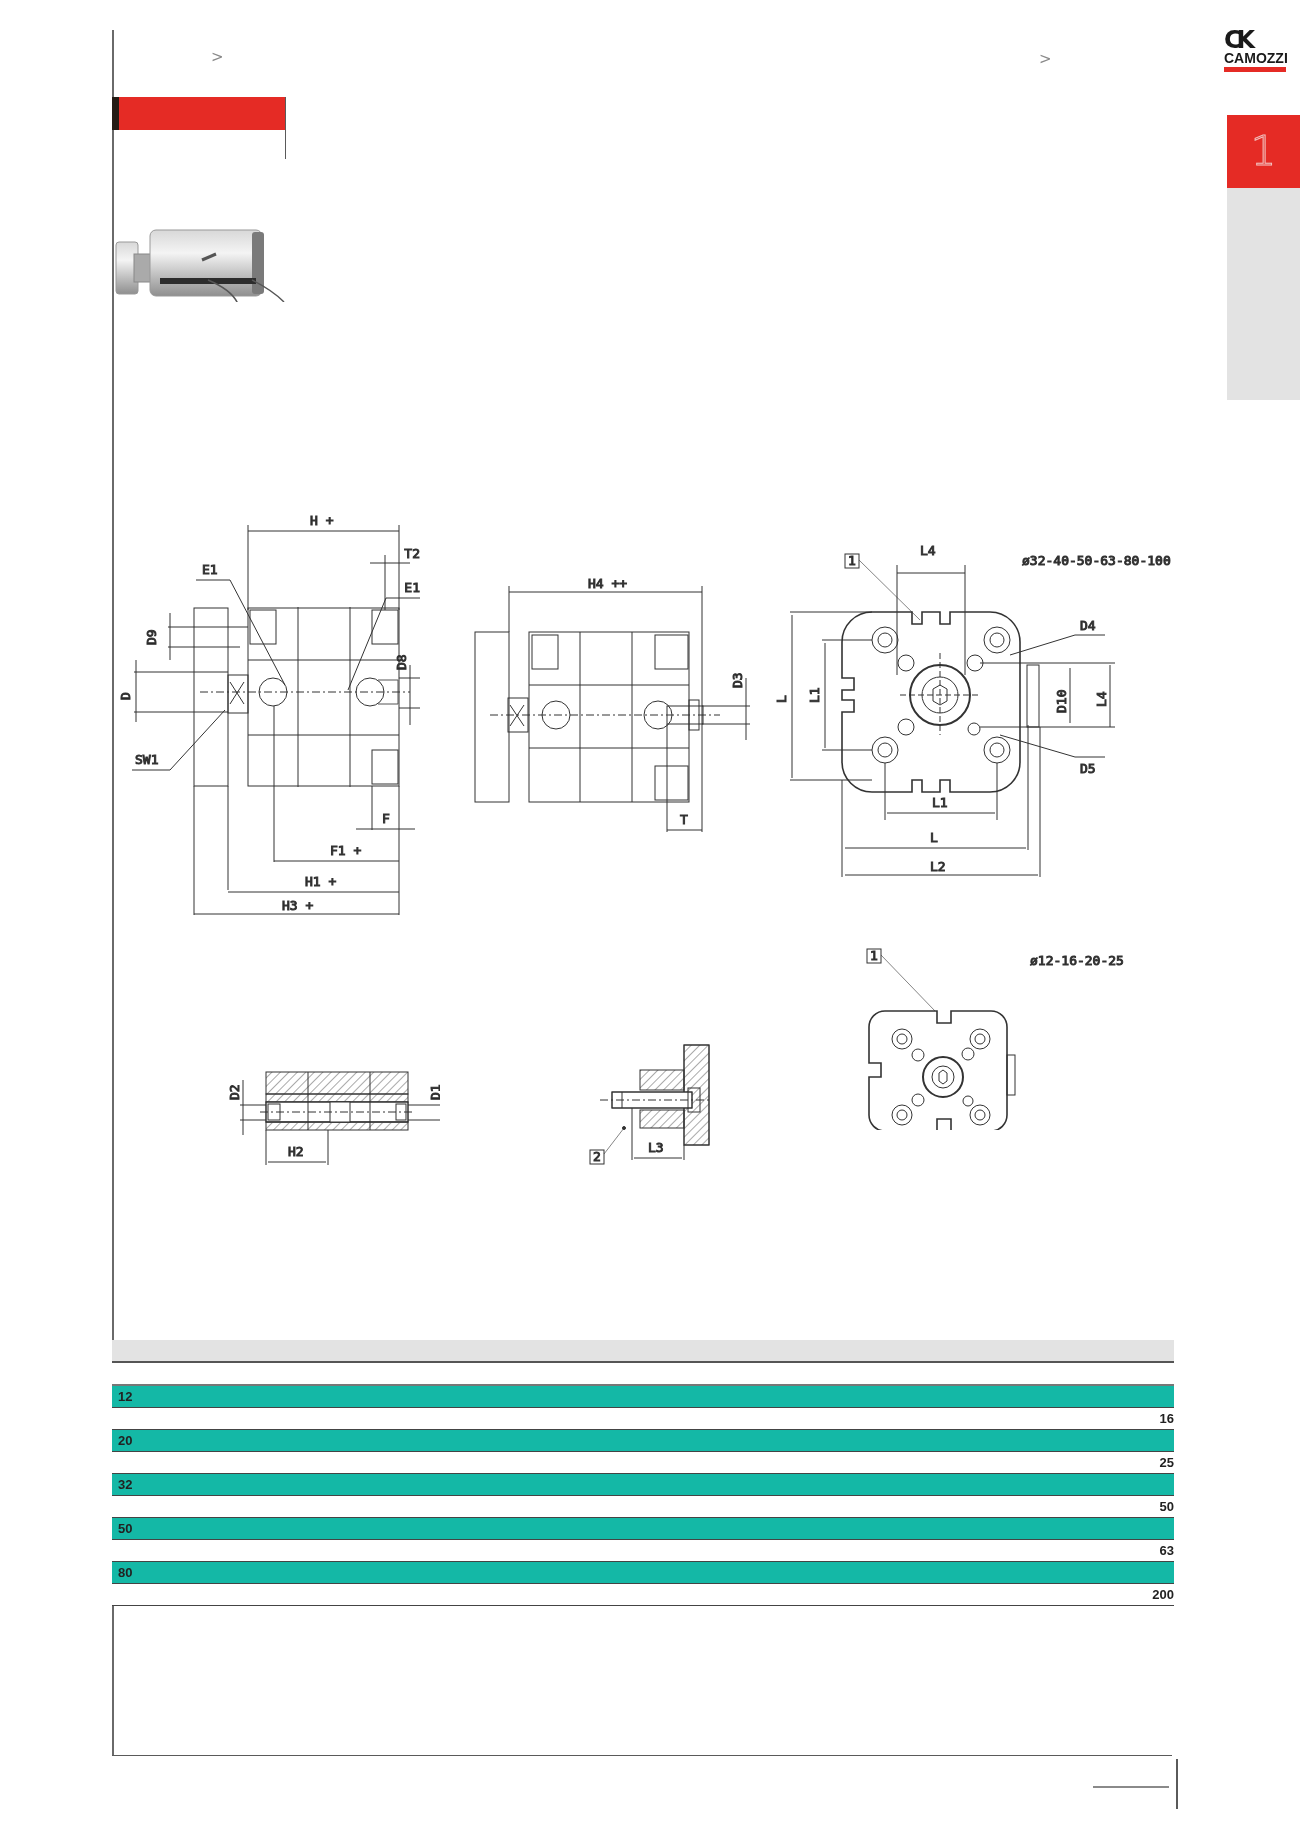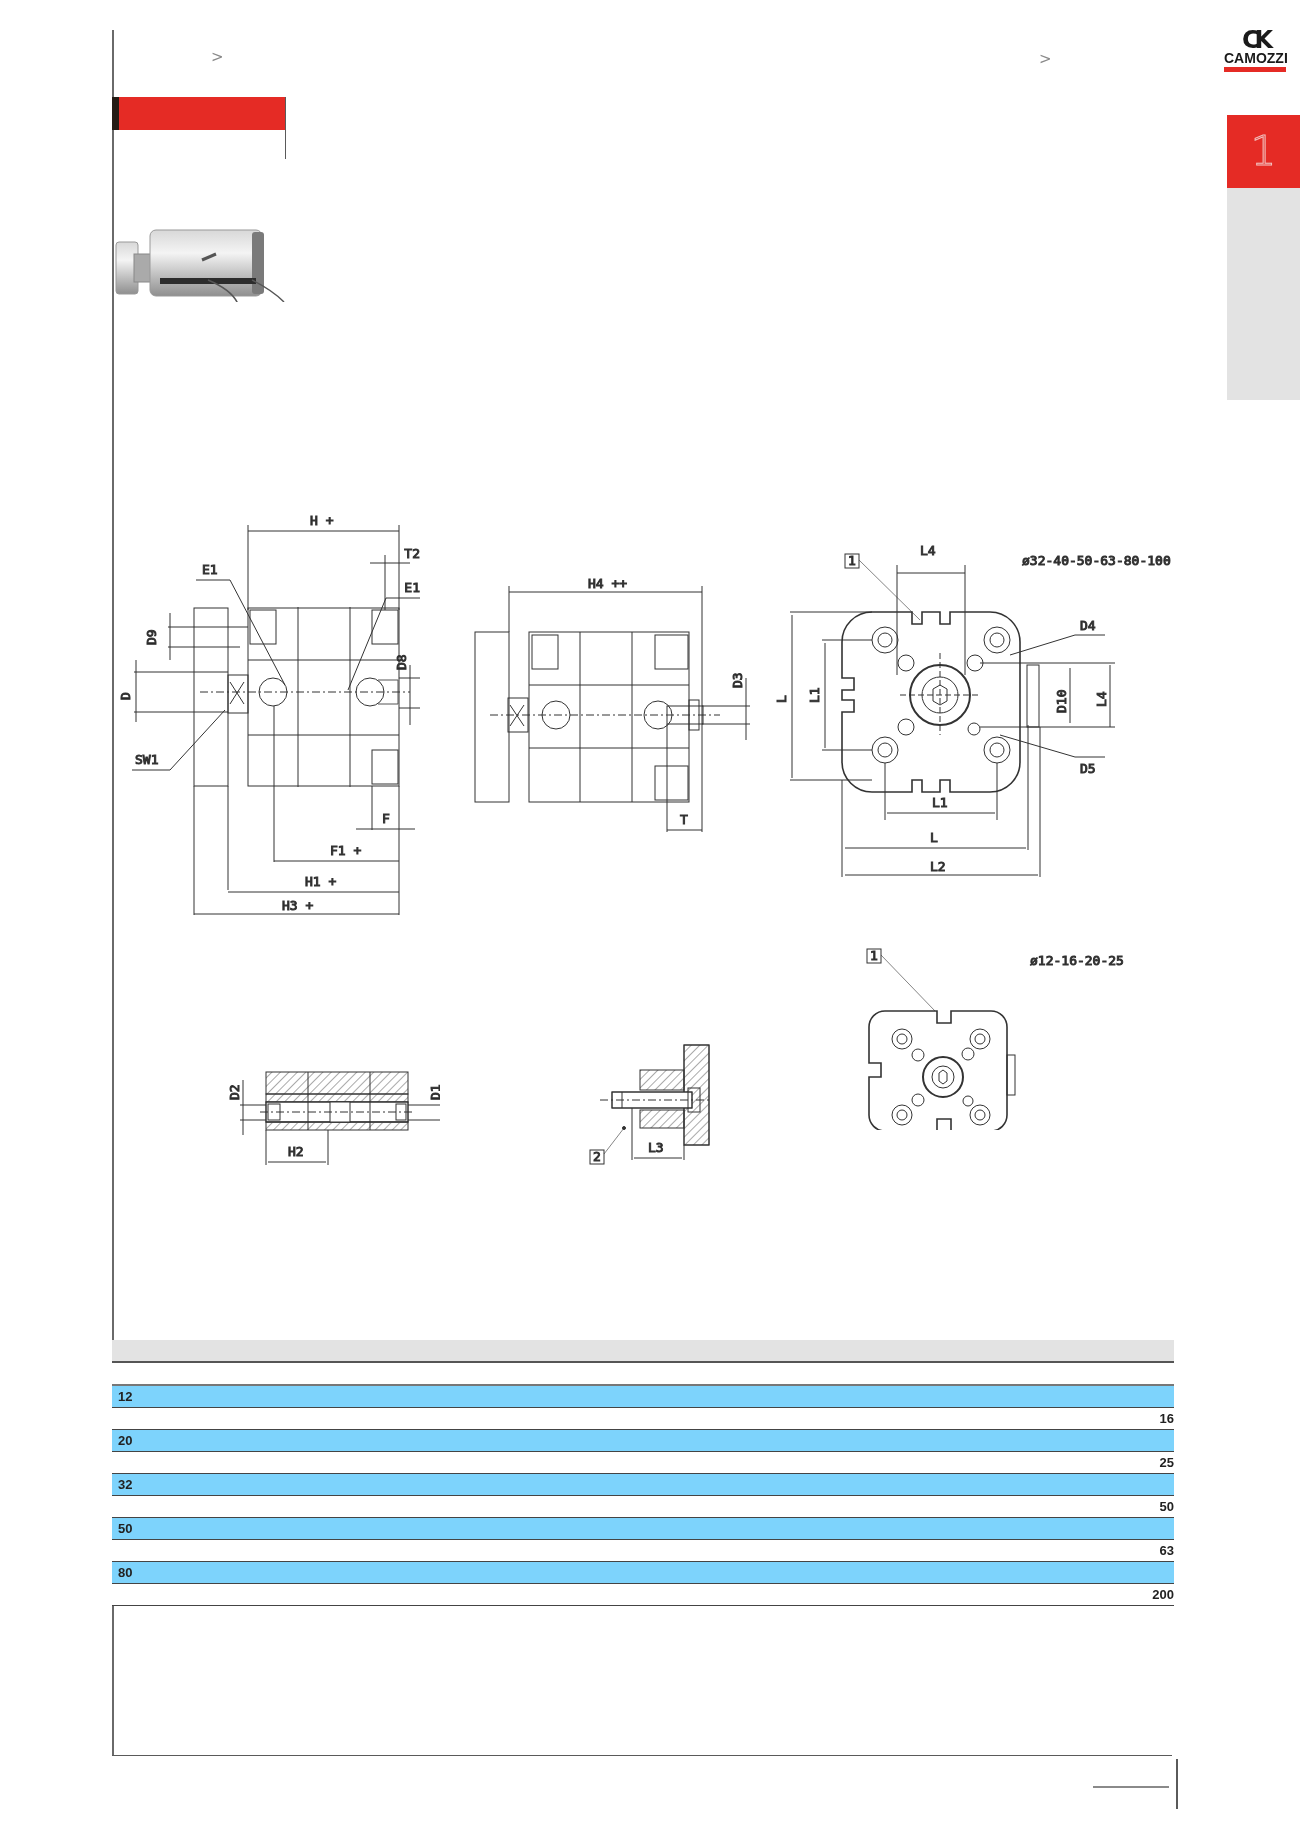--- a/index.html
+++ b/index.html
@@ -1,35 +1,35 @@
 <!DOCTYPE html>
 <html><head>
 <meta charset="utf-8">
 <style>
   html, body { margin:0; padding:0; background:#ffffff; }
   body { width:1300px; height:1839px; position:relative; overflow:hidden; font-family:"Liberation Sans", sans-serif; color:#222; }
   .vrule { position:absolute; background:#6a6a6a; }
   .crumb-sep { position:absolute; color:#8a8a8a; font-size:15px; font-family:"DejaVu Sans", sans-serif; }
-  .logo { position:absolute; left:1224px; top:28px; width:62px; height:46px; text-align:center; }
+  .logo { position:absolute; left:1224px; top:28px; width:62px; height:46px; text-align:left; }
   .logo .mark { font-family:"DejaVu Sans", sans-serif; font-weight:bold; font-size:24px; line-height:24px; color:#1a1a1a; letter-spacing:-5px; }
   .logo .name { font-size:14px; font-weight:bold; letter-spacing:0px; color:#1a1a1a; line-height:11px; margin-top:1px; }
   .logo .bar { height:5px; background:#e52b25; margin-top:3px; }
   .sidetab { position:absolute; left:1227px; top:115px; width:73px; height:285px; background:#e3e3e3; }
   .sidetab .num { position:absolute; left:0; top:0; width:73px; height:73px; background:#e52b25; color:transparent; -webkit-text-stroke:1px #f2c3c0; font-size:40px; line-height:73px; text-align:center; font-family:"DejaVu Sans", sans-serif; font-weight:300; }
   .section-bar { position:absolute; left:112px; top:97px; width:174px; height:33px; background:#e52b25; }
   .section-bar .dark { position:absolute; left:0; top:0; width:7px; height:33px; background:#231b14; }
   .section-tick { position:absolute; left:285px; top:97px; width:1px; height:62px; background:#5a5a5a; }
   .product { position:absolute; left:112px; top:220px; width:175px; height:82px; }
   .drawing { position:absolute; }
   .drawing svg text { font-family:"DejaVu Sans Mono", monospace; font-size:13px; fill:#222; }
   table.dims { position:absolute; left:112px; top:1340px; width:1062px; border-collapse:collapse; font-size:13px; font-weight:bold; }
   table.dims td { height:21px; padding:0 0 0 6px; border-bottom:1.5px solid #444; }
   table.dims tr.head td { background:#e3e3e3; border-bottom:2px solid #555; height:21px; }
   table.dims tr.sub td { background:#fff; height:21px; border-bottom:2px solid #777; }
-  table.dims tr.odd td { background:#7dd3fc; }
+  table.dims tr.odd td { background:#14b8a6; }
   table.dims tr.even td { background:#ffffff;text-align:right; }
   .footer-line { position:absolute; background:#5a5a5a; }
 </style>
 </head>
 <body>
 
 <div class="vrule" style="left:112px; top:30px; width:2px; height:1726px;"></div>
 <div class="vrule" style="left:112px; top:30px; width:2px; height:52px;"></div>
 
 <span class="crumb-sep" style="left:211px; top:48px;">&gt;</span>

